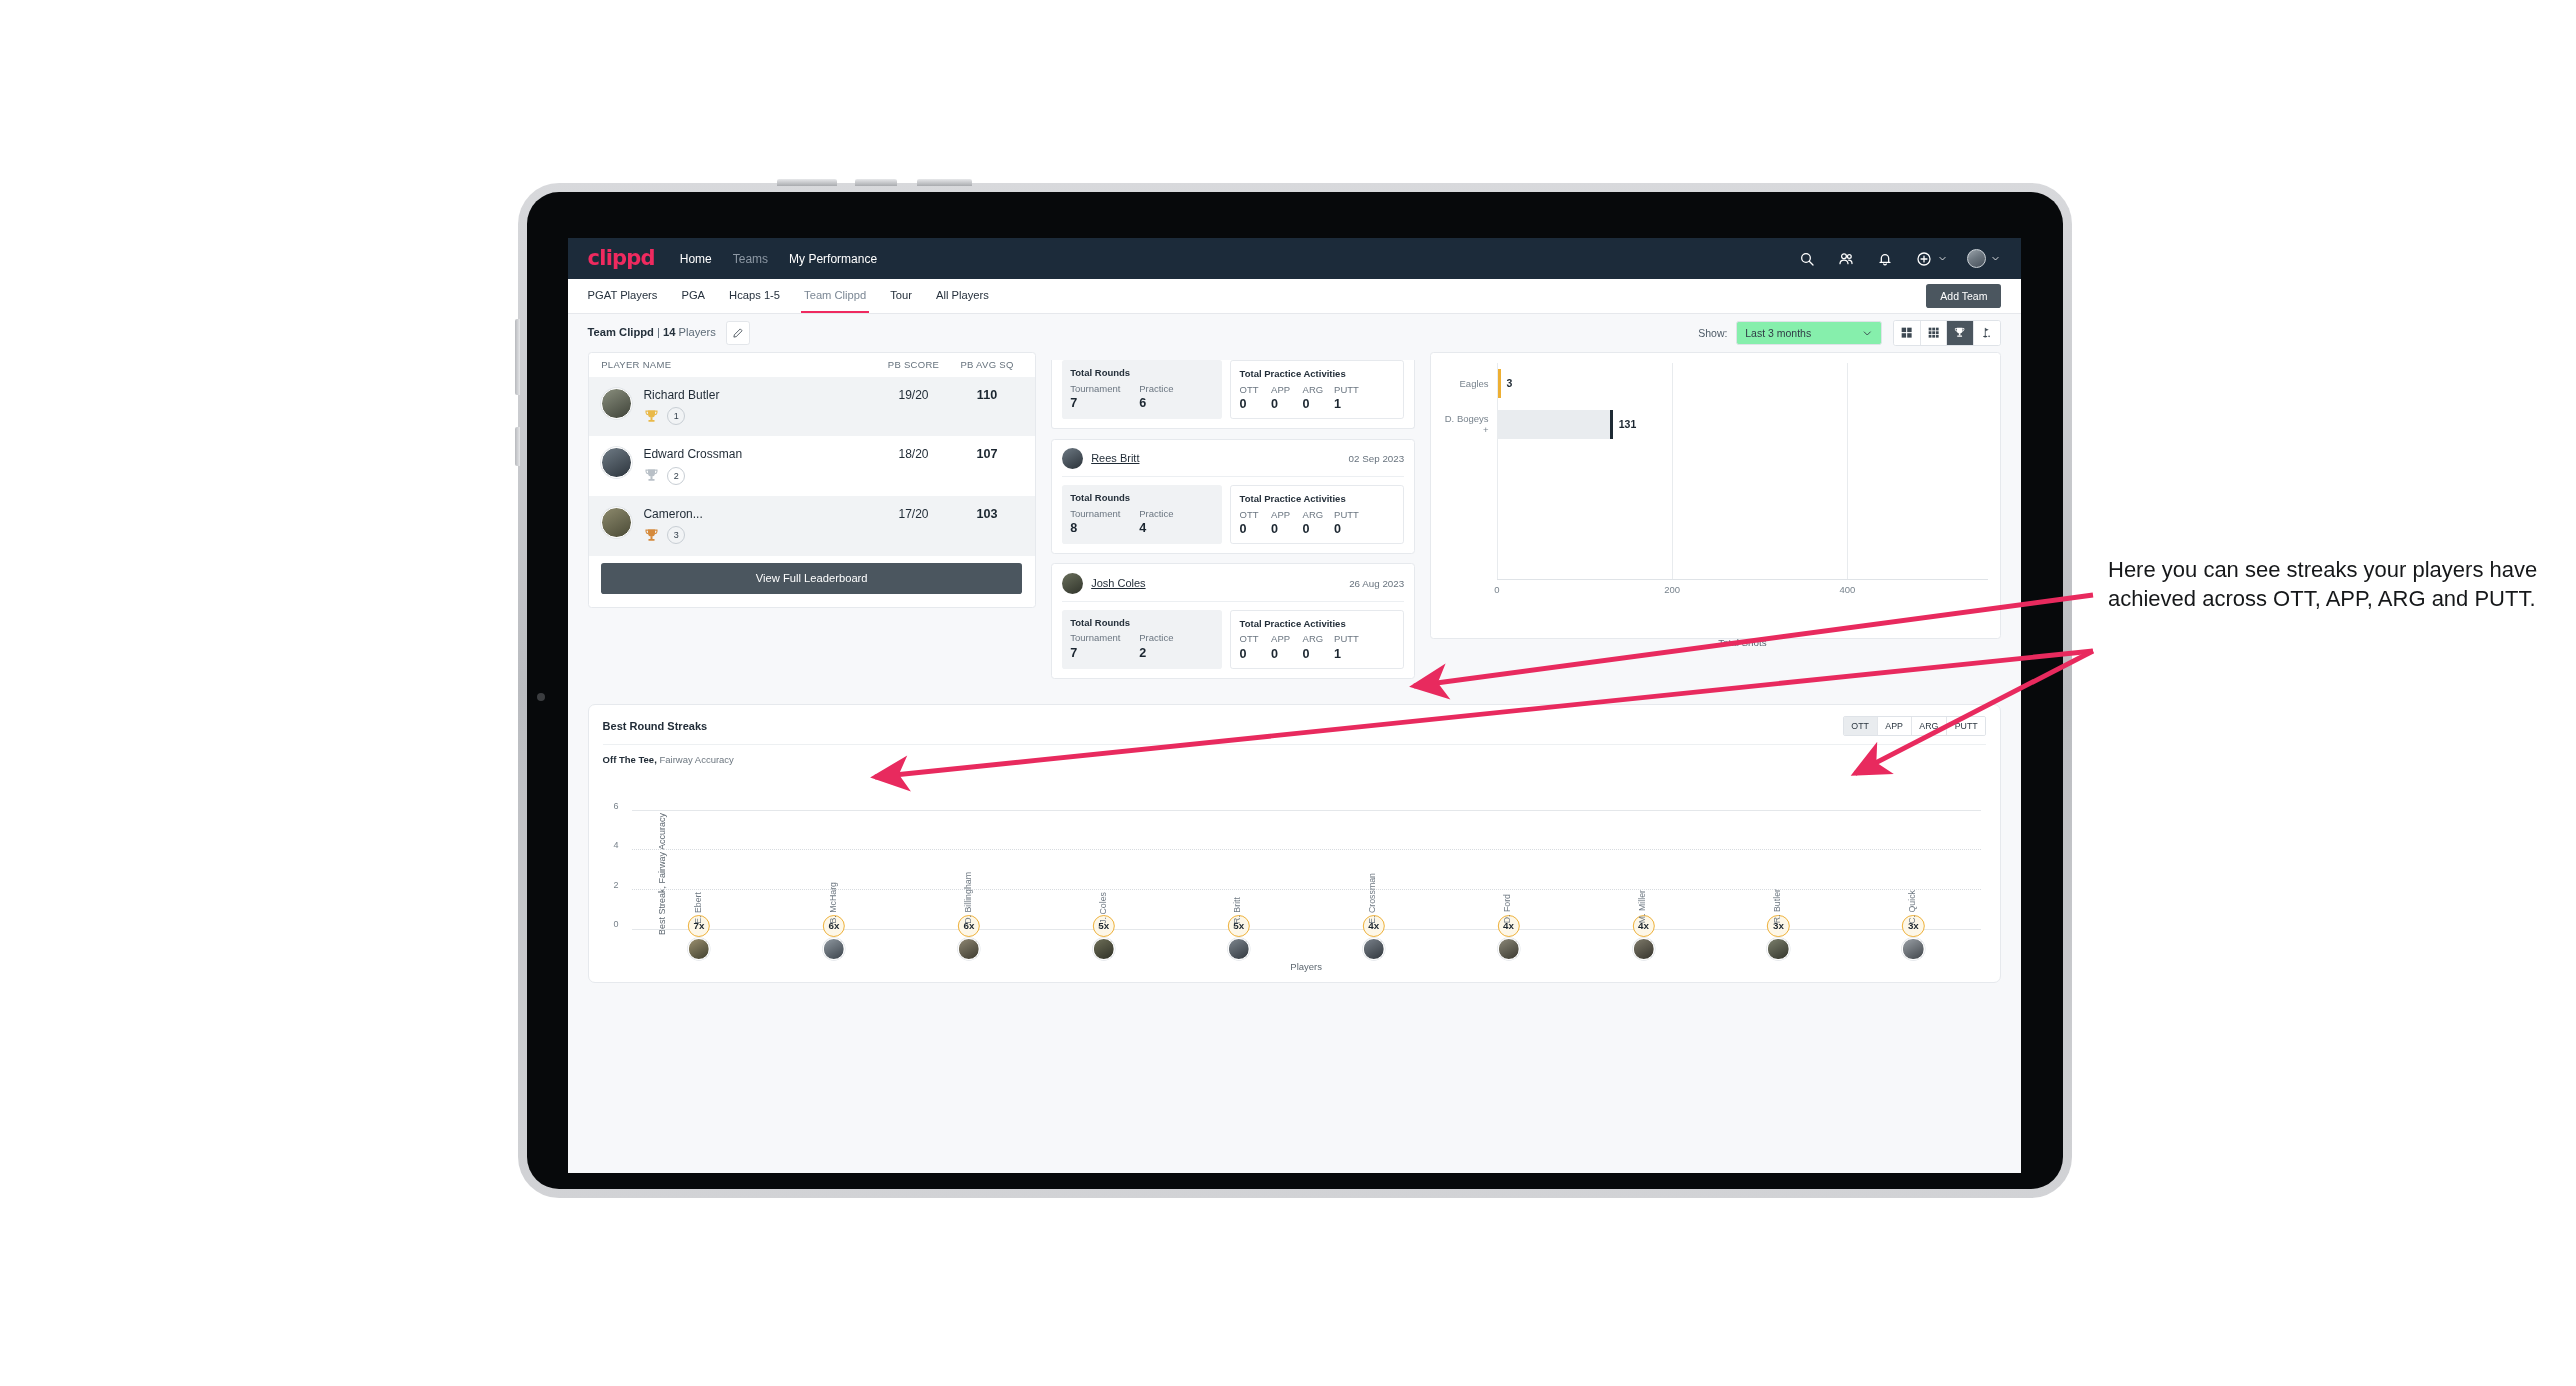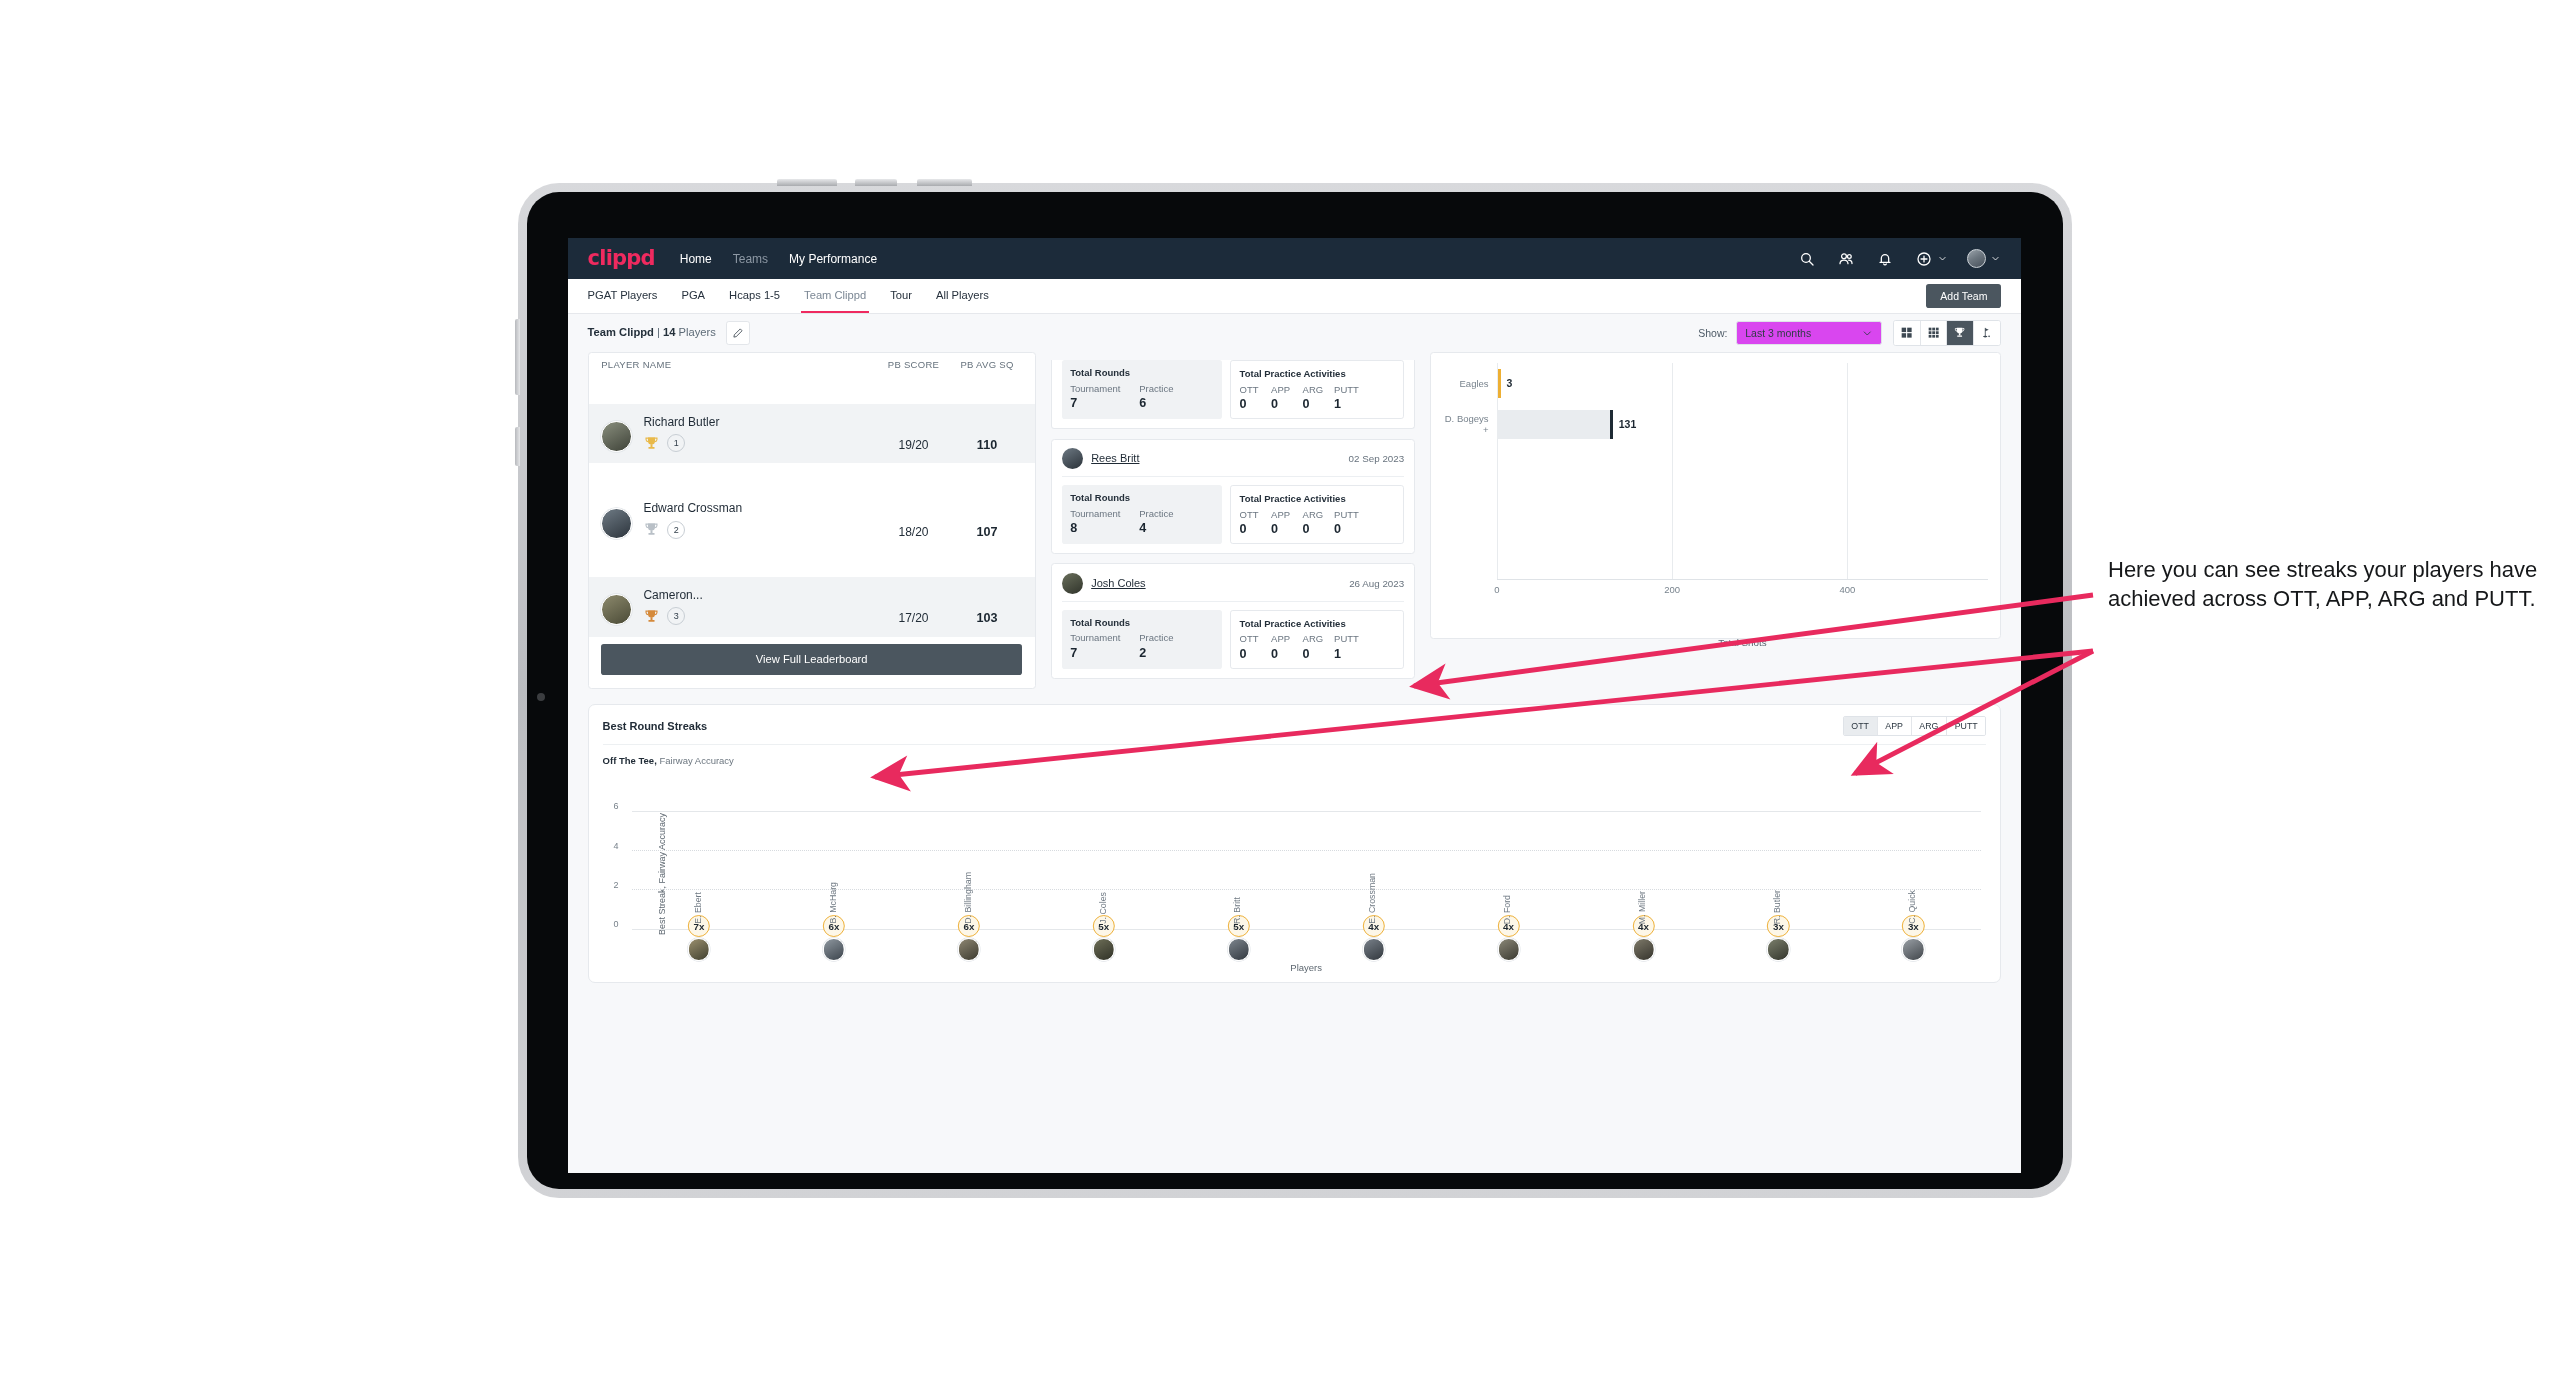--- a/index.html
+++ b/index.html
@@ -96,21 +96,21 @@
   #team-label .muted { color: #5d6b77; }
   #edit-team-btn {
     width: 24px; height: 24px; margin-left: 9.8px; background: #fff;
     border: 0.7px solid #e3e6ea; border-radius: 2.8px; display: flex;
     align-items: center; justify-content: center; cursor: pointer;
   }
   #edit-team-btn svg { width: 12px; height: 12px; stroke: #3d4852; fill: none; stroke-width: 1.7; }
   #toolbar-spacer { flex: 1; }
   #show-label { font-size: 10.5px; color: #4d5a66; margin-right: 8.4px; line-height: 1; }
   #period-select {
-    width: 146px; height: 24px; background: #d946ef; border: 0.7px solid #dfe3e8;
+    width: 146px; height: 24px; background: #86efac; border: 0.7px solid #dfe3e8;
     border-radius: 2.8px; display: flex; align-items: center; padding: 0 8.4px;
     font-size: 10.5px; color: #303b46; cursor: pointer;
   }
   #period-select .val { flex: 1; line-height: 1; }
   #period-select svg { width: 10.5px; height: 10.5px; stroke: #303b46; stroke-width: 2; fill: none; }
   #view-toggles {
     display: flex; margin-left: 11.2px; border: 0.7px solid #dfe3e8;
     border-radius: 2.8px; overflow: hidden; background: #fff;
   }
   .view-btn {
@@ -129,21 +129,21 @@
 
   
   #leaderboard { width: 448px; padding: 0 0 12.6px; position: relative; }
   #lb-head {
     display: flex; align-items: center; padding: 5.6px 12.6px 7px;
     font-size: 9.5px; color: #65717c; letter-spacing: 0.3px;
   }
   #lb-head .c1 { flex: 1; }
   #lb-head .c2 { width: 77px; text-align: center; }
   #lb-head .c3 { width: 70px; text-align: center; }
-  .lb-row { display: flex; align-items: flex-end; padding: 11.2px 12.6px; margin-top: 27px; }
+  .lb-row { display: flex; align-items: flex-start; padding: 11.2px 12.6px; }
   .lb-row.shaded { background: #f1f3f5; }
   .lb-avatar {
     width: 31px; height: 31px; border-radius: 50%; border: 1.4px solid #fff;
     box-shadow: 0 0 0 0.7px #dfe3e7; flex: none; margin-right: 11.2px;
   }
   .lb-name-wrap { flex: 1; }
   .lb-name { font-size: 12px; color: #1f2a35; line-height: 1.2; }
   .lb-badges { display: flex; align-items: center; margin-top: 4.9px; }
   .trophy { width: 17px; height: 17px; margin-right: 7px; }
   .rank-pill {

